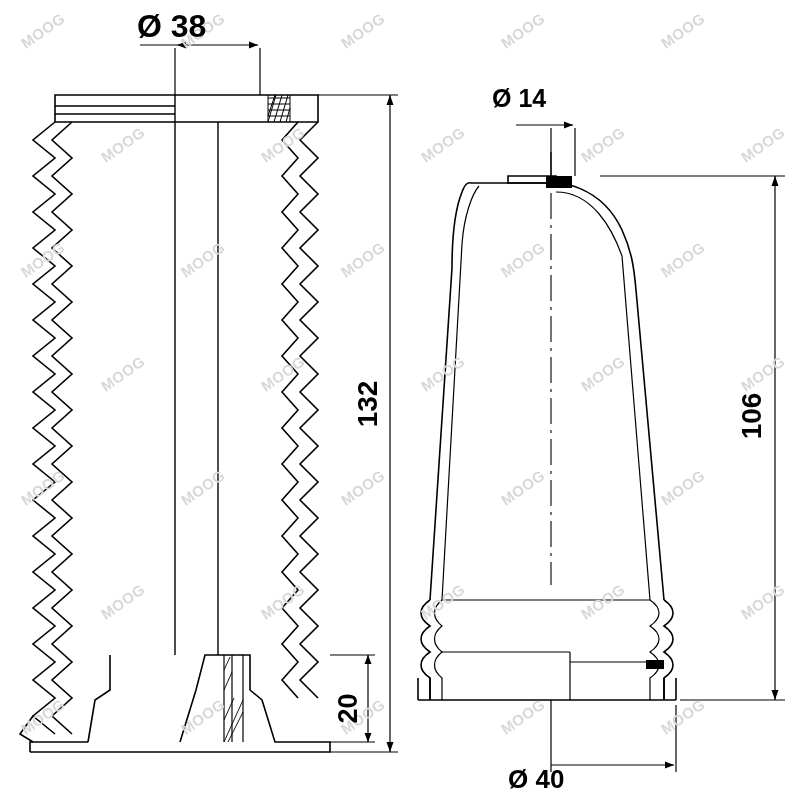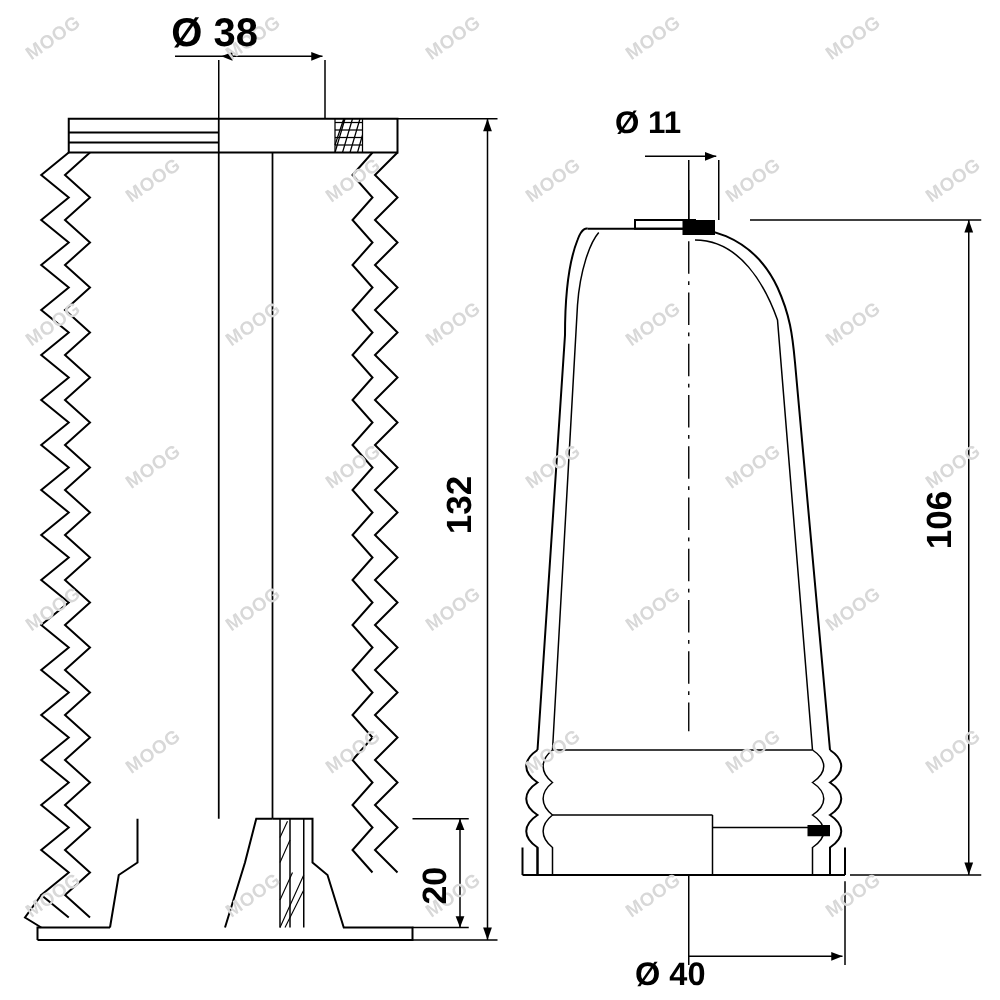--- a/index.html
+++ b/index.html
@@ -236,19 +236,19 @@
 
     </g>
   </svg>
 
   <div class="dimlabel" style="left:137px;top:8px;font-size:32px;">Ø 38</div>
 
   <div class="dimlabel vert" style="left:338px;top:388px;width:60px;text-align:center;font-size:28px;">132</div>
 
   <div class="dimlabel vert" style="left:318px;top:693px;width:60px;text-align:center;font-size:27px;">20</div>
 
-  <div class="dimlabel" style="left:492px;top:84px;font-size:25px;">Ø 11</div>
+  <div class="dimlabel" style="left:492px;top:84px;font-size:25px;">Ø 14</div>
 
   <div class="dimlabel vert" style="left:722px;top:400px;width:60px;text-align:center;font-size:28px;">106</div>
 
   <div class="dimlabel" style="left:508px;top:764px;font-size:26px;">Ø 40</div>
 
 </div>
 
 </body></html>

